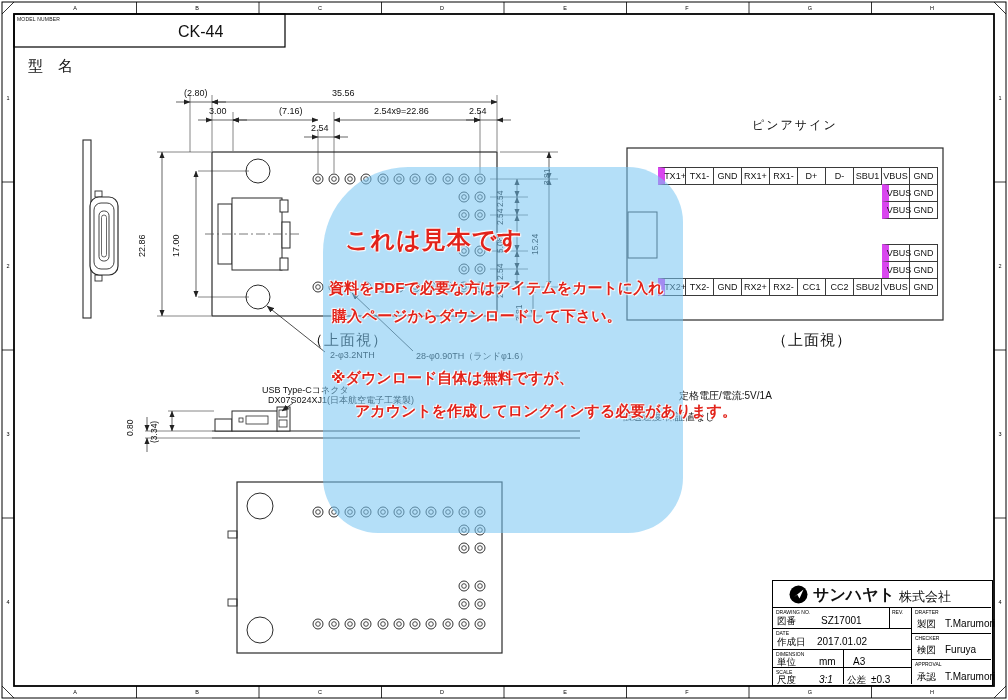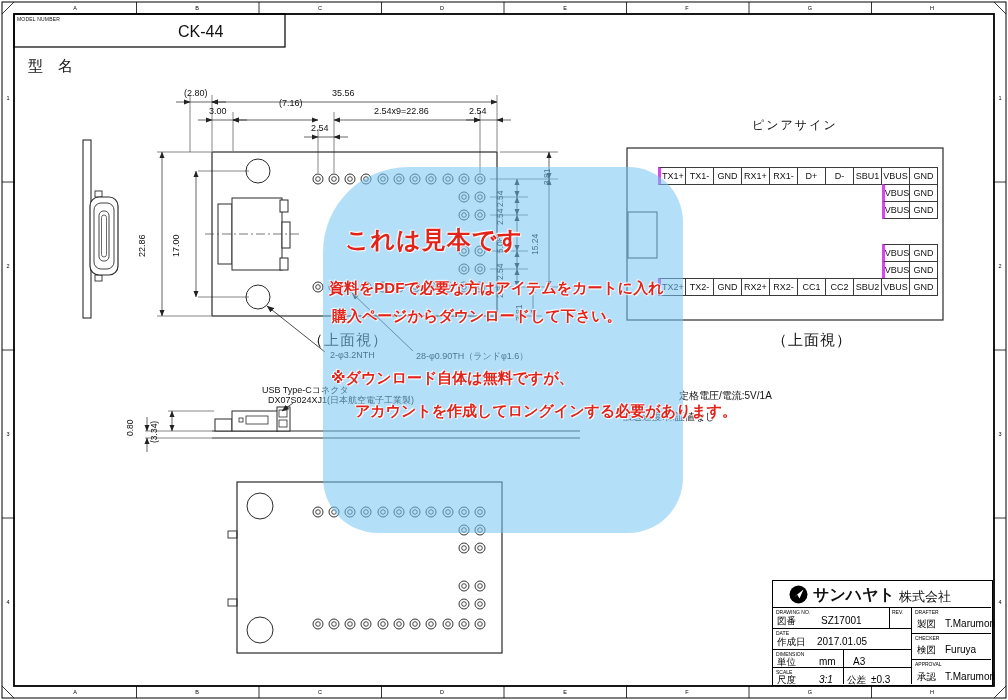--- a/index.html
+++ b/index.html
@@ -9,21 +9,21 @@
   .zone{position:absolute;font-size:5.5px;color:#000;transform:translate(-50%,-50%);}
   .tiny{font-size:5px;letter-spacing:.2px;}
   .dim{position:absolute;font-size:9px;color:#111;white-space:nowrap;}
   .dimv{position:absolute;font-size:8.5px;color:#111;white-space:nowrap;
         transform:rotate(-90deg);transform-origin:left bottom;}
   .cap{position:absolute;font-size:15px;color:#111;letter-spacing:1px;white-space:nowrap;}
   .note{position:absolute;font-size:10px;color:#111;white-space:nowrap;}
   .pinrow{position:absolute;display:flex;}
   .pincell{width:28px;height:18px;border:1px solid #3a3a3a;border-left:none;box-sizing:border-box;
            display:flex;align-items:center;justify-content:center;font-size:9px;color:#111;}
-  .pinrow .first{border-left:3px solid #d946ef;text-align:center;}
+  .pinrow .first{border-left:7px solid #d946ef;text-align:center;}
   #blob{position:absolute;left:323px;top:167px;width:360px;height:366px;
         background:rgba(118,196,243,.55);border-radius:85px 55px 55px 55px;pointer-events:none;}
   .red{position:absolute;color:#e2231a;font-weight:bold;white-space:nowrap;
        text-shadow:0 0 2px #fff,0 0 2px #fff,1px 1px 1px #fff,-1px -1px 1px #fff;}
   .tb-cap{position:absolute;font-size:5px;color:#000;}
   .tb-jp{position:absolute;font-size:9.5px;color:#000;}
   .tb-val{position:absolute;font-size:10px;color:#000;}
   .hline{position:absolute;background:#000;height:1px;}
   .vline{position:absolute;background:#000;width:1px;}
 </style>
@@ -238,21 +238,21 @@
   <div class="zone" style="left:1000px;top:434px;">3</div>
   <div class="zone" style="left:1000px;top:602px;">4</div>
 
   <div class="abs tiny" style="left:17px;top:16px;">MODEL NUMBER</div>
   <div class="abs" style="left:28px;top:24px;font-size:15px;margin-top:33px;">型　名</div>
   <div class="abs" style="left:178px;top:23px;font-size:16px;">CK-44</div>
 
   <div class="dim" style="left:184px;top:88px;">(2.80)</div>
   <div class="dim" style="left:332px;top:88px;">35.56</div>
   <div class="dim" style="left:209px;top:106px;">3.00</div>
-  <div class="dim" style="left:252px;top:98px;padding-left:27px;">(7.16)</div>
+  <div class="dim" style="left:252px;top:106px;padding-left:27px;">(7.16)</div>
   <div class="dim" style="left:374px;top:106px;">2.54x9=22.86</div>
   <div class="dim" style="left:469px;top:106px;">2.54</div>
   <div class="dim" style="left:311px;top:123px;">2.54</div>
 
   <div class="dimv" style="left:147px;top:247px;font-size:9px;">22.86</div>
   <div class="dimv" style="left:181px;top:247px;font-size:9px;">17.00</div>
 
   <div class="dimv" style="left:552px;top:175px;">3.81</div>
   <div class="dimv" style="left:505px;top:197px;">2.54</div>
   <div class="dimv" style="left:505px;top:215px;">2.54</div>
@@ -344,21 +344,21 @@
     <div class="abs" style="left:40px;top:4px;font-size:16px;font-weight:bold;">サンハヤト</div>
     <div class="abs" style="left:126px;top:7px;font-size:13px;">株式会社</div>
 
     <div class="tb-cap" style="left:3px;top:28px;">DRAWING NO.</div>
     <div class="tb-jp" style="left:4px;top:34px;">図番</div>
     <div class="tb-val" style="left:48px;top:34px;">SZ17001</div>
     <div class="tb-cap" style="left:119px;top:28px;">REV.</div>
 
     <div class="tb-cap" style="left:3px;top:49px;">DATE</div>
     <div class="tb-jp" style="left:4px;top:55px;">作成日</div>
-    <div class="tb-val" style="left:44px;top:55px;">2017.01.05</div>
+    <div class="tb-val" style="left:44px;top:55px;">2017.01.02</div>
 
     <div class="tb-cap" style="left:3px;top:70px;">DIMENSION</div>
     <div class="tb-jp" style="left:4px;top:75px;">単位</div>
     <div class="tb-val" style="left:46px;top:75px;">mm</div>
     <div class="tb-val" style="left:80px;top:75px;">A3</div>
 
     <div class="tb-cap" style="left:3px;top:88px;">SCALE</div>
     <div class="tb-jp" style="left:4px;top:93px;">尺度</div>
     <div class="tb-val" style="left:46px;top:93px;font-style:italic;">3:1</div>
     <div class="tb-jp" style="left:74px;top:93px;">公差</div>

